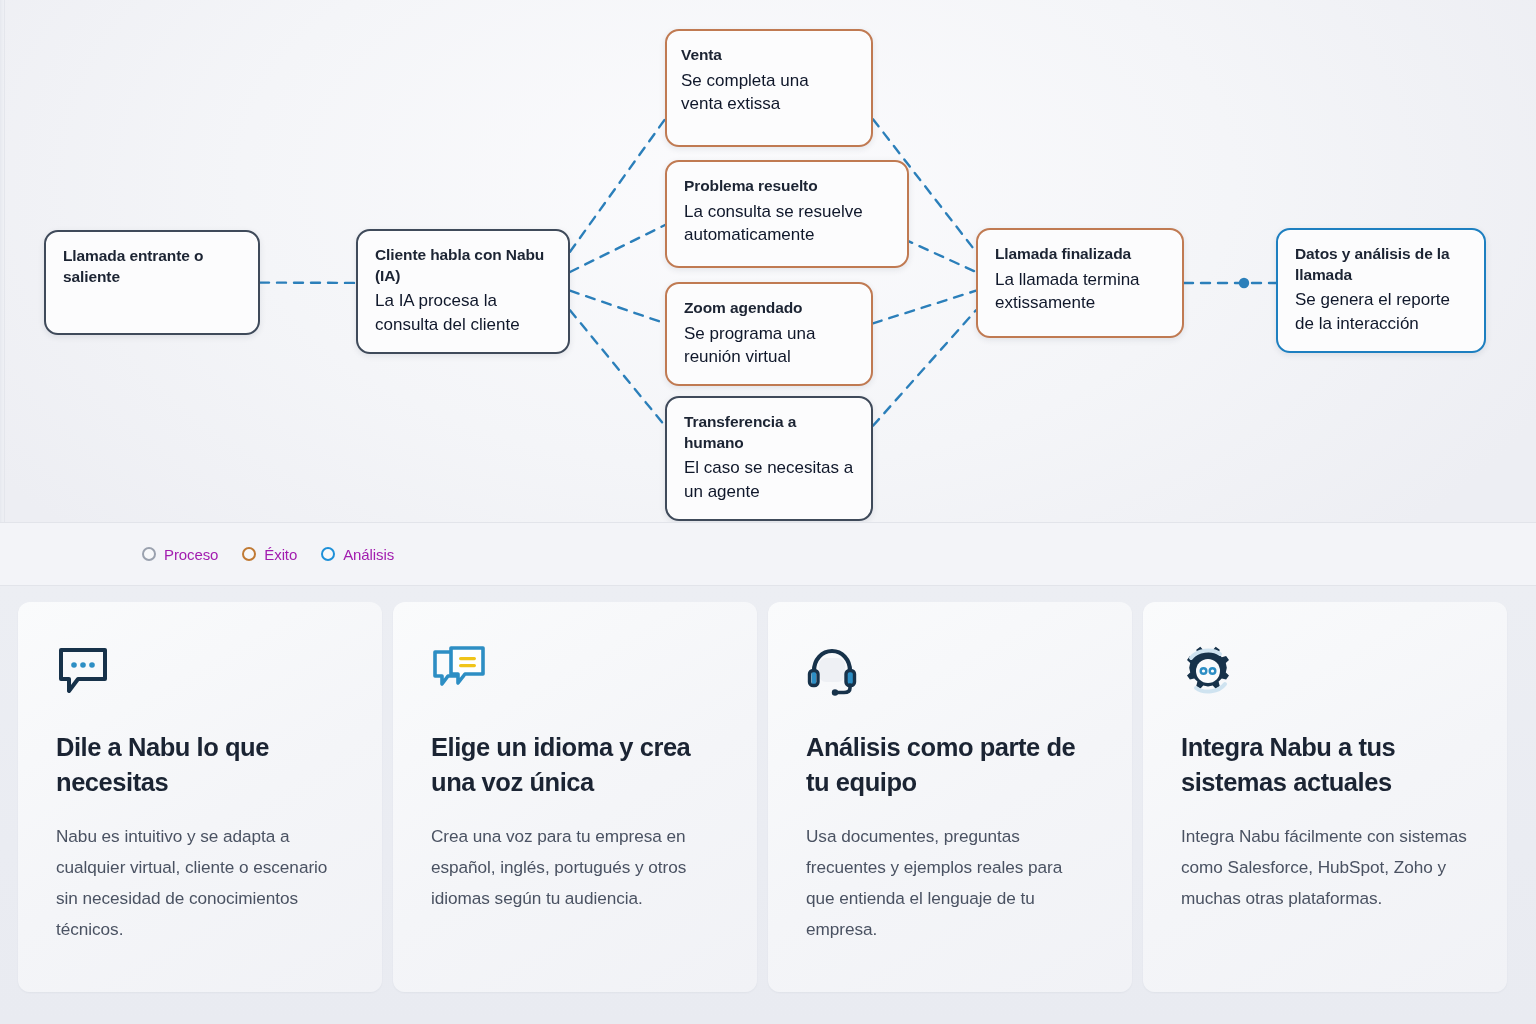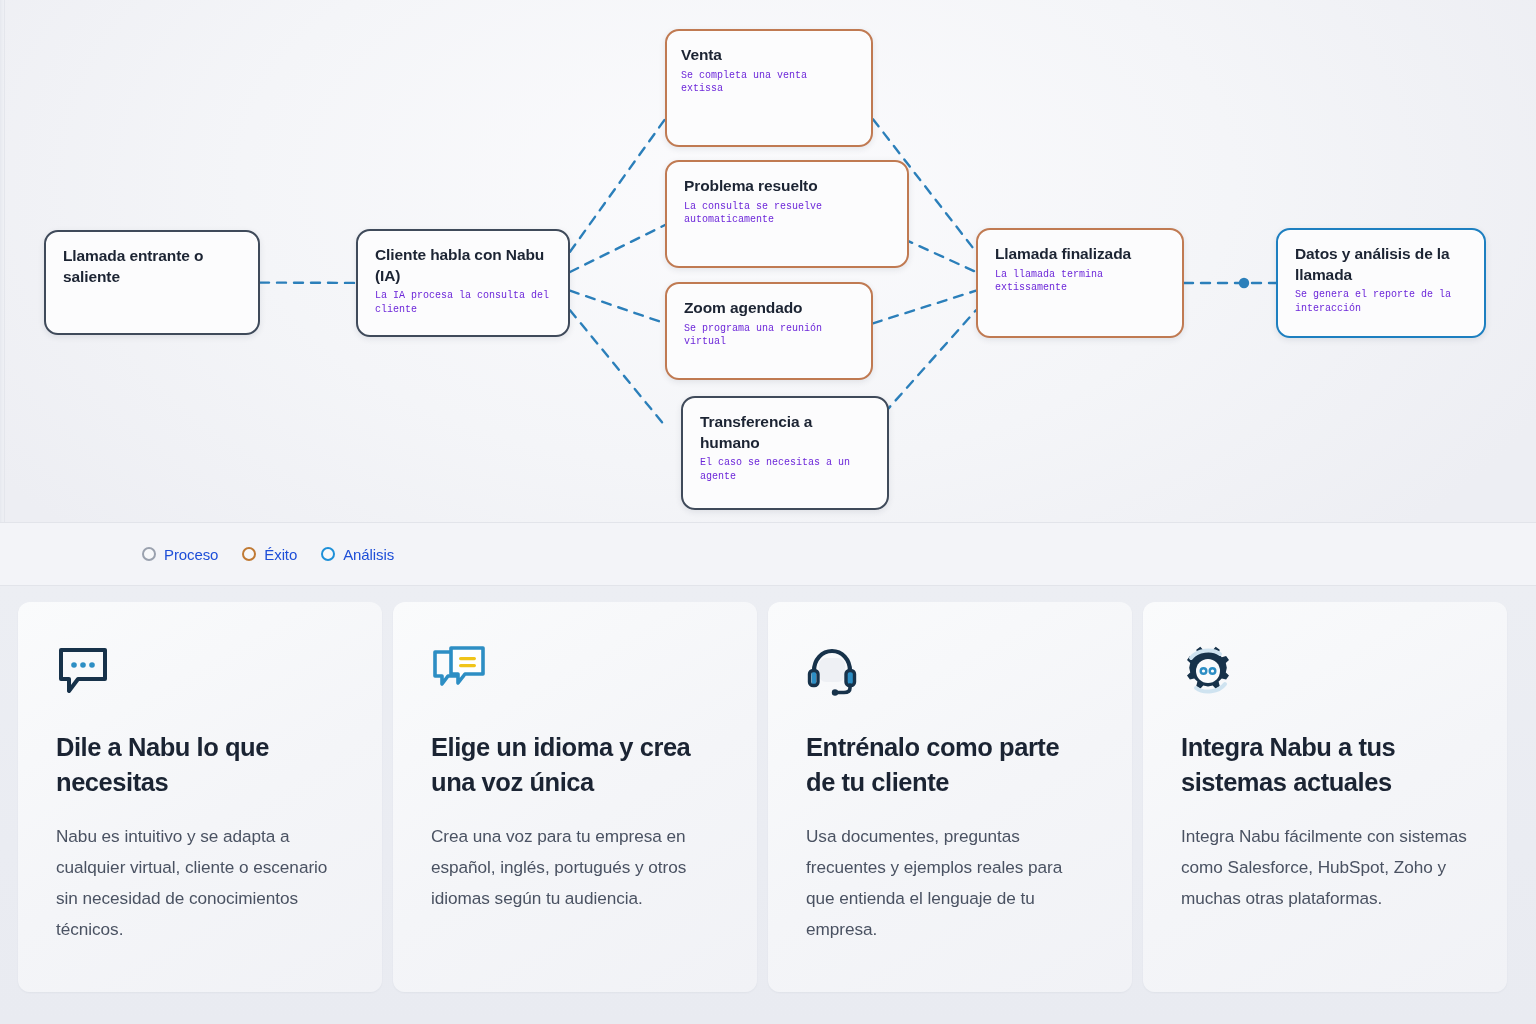--- a/index.html
+++ b/index.html
@@ -60,25 +60,24 @@
 
   .node-title {
     font-size: 15.5px;
     font-weight: 700;
     color: #1c2433;
     line-height: 1.33;
     letter-spacing: -0.1px;
     margin-bottom: 3px;
   }
   .node-desc {
-    font-size: 10px;
+    font-size: 17px;
     font-weight: 400;
-    color: #6d28d9;
+    color: #0f172a;
     line-height: 1.37;
-    font-family: Liberation Mono, monospace;
   }
 
   
   .legend-section {
     position: absolute;
     left: 0; top: 523px;
     width: 1536px; height: 63px;
     background: #f3f4f8;
     border-bottom: 1px solid #e2e4ea;
     display: flex;
@@ -99,21 +98,21 @@
     width: 14px; height: 14px;
     border-radius: 50%;
     border: 2.2px solid #9aa1ae;
     background: #f7f8fa;
     flex: 0 0 auto;
   }
   .legend-dot.exito    { border-color: #c07a34; }
   .legend-dot.analisis { border-color: #1e90d8; }
   .legend-label {
     font-size: 15px;
-    color: #1d4ed8;
+    color: #a21caf;
     letter-spacing: -0.1px;
   }
 
   
   .cards-section {
     position: absolute;
     left: 0; top: 586px;
     width: 1536px; height: 438px;
     background: linear-gradient(to bottom, #eceef3 0%, #eaecf2 60%, #e9ebf1 100%);
   }
@@ -187,21 +186,21 @@
         <div class="node-desc">Se completa una venta extissa</div>
       </div>
       <div class="node kind-exito" style="left: 665px; top: 160px; width: 244px; min-height: 108px;">
         <div class="node-title">Problema resuelto</div>
         <div class="node-desc">La consulta se resuelve automaticamente</div>
       </div>
       <div class="node kind-exito" style="left: 665px; top: 282px; width: 208px; min-height: 98px;">
         <div class="node-title">Zoom agendado</div>
         <div class="node-desc">Se programa una reunión virtual</div>
       </div>
-      <div class="node kind-proceso" style="left: 665px; top: 396px; width: 208px; min-height: 114px; margin-left: 16px;">
+      <div class="node kind-proceso" style="left: 665px; top: 396px; width: 208px; min-height: 114px;">
         <div class="node-title">Transferencia a humano</div>
         <div class="node-desc">El caso se necesitas a un agente</div>
       </div>
       <div class="node kind-exito" style="left: 976px; top: 228px; width: 208px; min-height: 110px;">
         <div class="node-title">Llamada finalizada</div>
         <div class="node-desc">La llamada termina extissamente</div>
       </div>
       <div class="node kind-analisis" style="left: 1276px; top: 228px; width: 210px; min-height: 110px;">
         <div class="node-title">Datos y análisis de la llamada</div>
         <div class="node-desc">Se genera el reporte de la interacción</div>
@@ -257,21 +256,21 @@
           <svg width="52" height="50" viewBox="0 0 52 50" fill="none">
     <rect x="13" y="12" width="26" height="24" rx="7" fill="#eef0f4"></rect>
     <path d="M8 30 V25 C8 13.4 16.1 5 26 5 C35.9 5 44 13.4 44 25 V30" stroke="#17324a" stroke-width="4.2" stroke-linecap="round" fill="none"></path>
     <path d="M5.5 26 H10 V38 H5.5 Z" fill="#2d8ec4"></path>
     <rect x="3.5" y="24.5" width="8.5" height="15" rx="3.6" stroke="#17324a" stroke-width="3.4" fill="none"></rect>
     <rect x="40" y="24.5" width="8.5" height="15" rx="3.6" stroke="#17324a" stroke-width="3.4" fill="#2d8ec4"></rect>
     <path d="M44 39 V42 C44 45 41.5 46.5 38 46.5 H31" stroke="#17324a" stroke-width="3.6" stroke-linecap="round" fill="none"></path>
     <circle cx="29" cy="46.5" r="3.2" fill="#17324a"></circle>
   </svg>
         </div>
-        <div class="card-title">Entrénalo como parte de tu cliente</div>
+        <div class="card-title">Análisis como parte de tu equipo</div>
         <div class="card-body">Usa documentes, preguntas frecuentes y ejemplos reales para que entienda el lenguaje de tu empresa.</div>
       </div>
       <div class="card">
         <div class="card-icon">
           <svg width="54" height="50" viewBox="0 0 54 50" fill="none">
     <path d="M27 3 l4.8 1 2.9-3.2 4 2.9 -1.1 4.3 3.2 3.2 4.3-1.1 2.9 4 -3.2 2.9 1 4.8 -1 4.8
              3.2 2.9 -2.9 4 -4.3-1.1 -3.2 3.2 1.1 4.3 -4 2.9 -2.9-3.2 -4.8 1 -4.8-1 -2.9 3.2
              -4-2.9 1.1-4.3 -3.2-3.2 -4.3 1.1 -2.9-4 3.2-2.9 -1-4.8 1-4.8 -3.2-2.9 2.9-4
              4.3 1.1 3.2-3.2 -1.1-4.3 4-2.9 2.9 3.2z" fill="#17324a"></path>
     <circle cx="27" cy="25" r="12" fill="#fafbfc"></circle>

